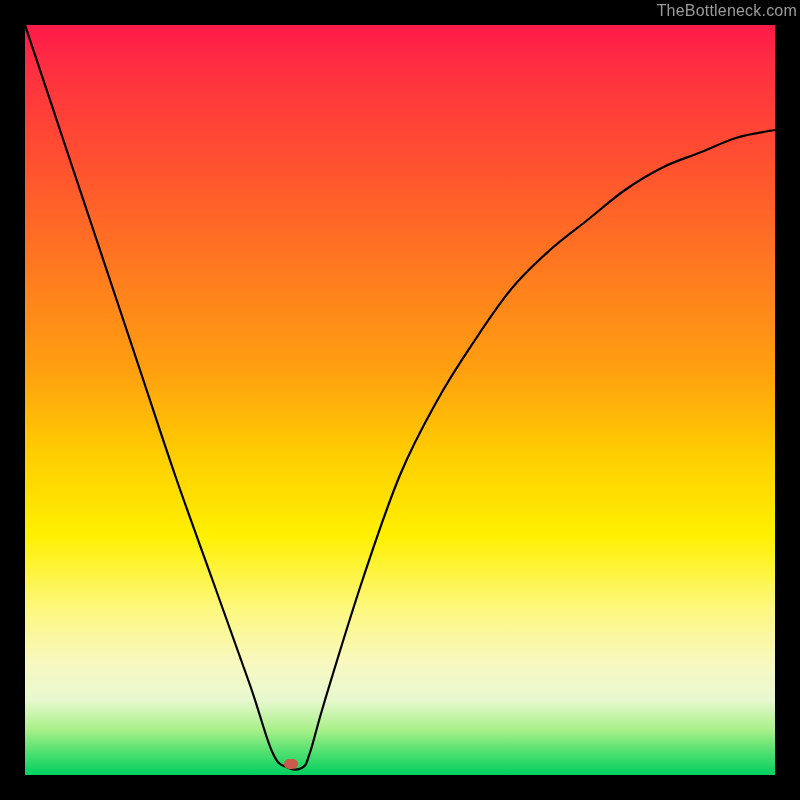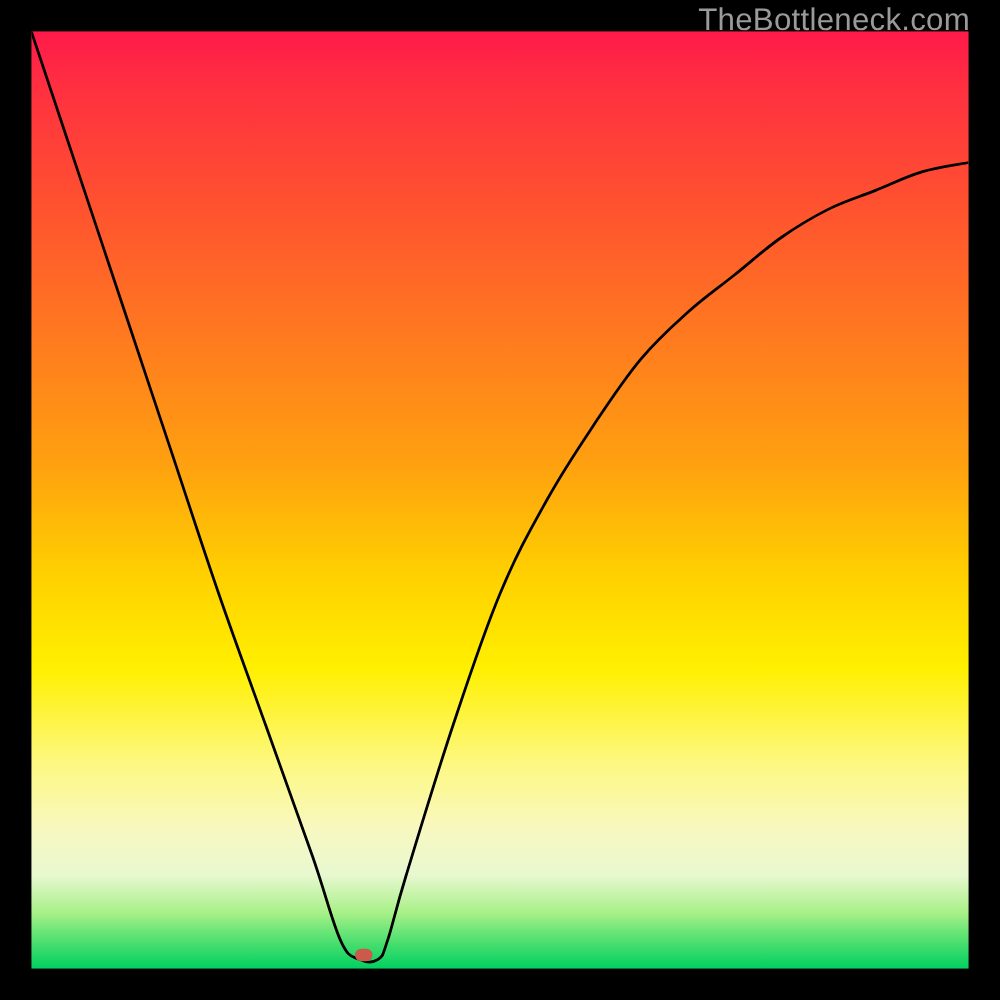--- a/index.html
+++ b/index.html
@@ -61,23 +61,23 @@
     position: absolute;
     width: 14px;
     height: 10px;
     background: #cc5a4a;
     border-radius: 5px;
     transform: translate(-50%, -50%);
   }
   .watermark {
     position: absolute;
     top: 2px;
-    right: 24px;
+    right: 3px;
     color: #9a9a9a;
-    font-size: 25px;
+    font-size: 16px;
     font-family: Arial, sans-serif;
     letter-spacing: 0.2px;
   }
 </style>
 </head>
 <body>
 
 <div class="frame">
   <div class="plot-area">
     <div class="gradient"></div>

